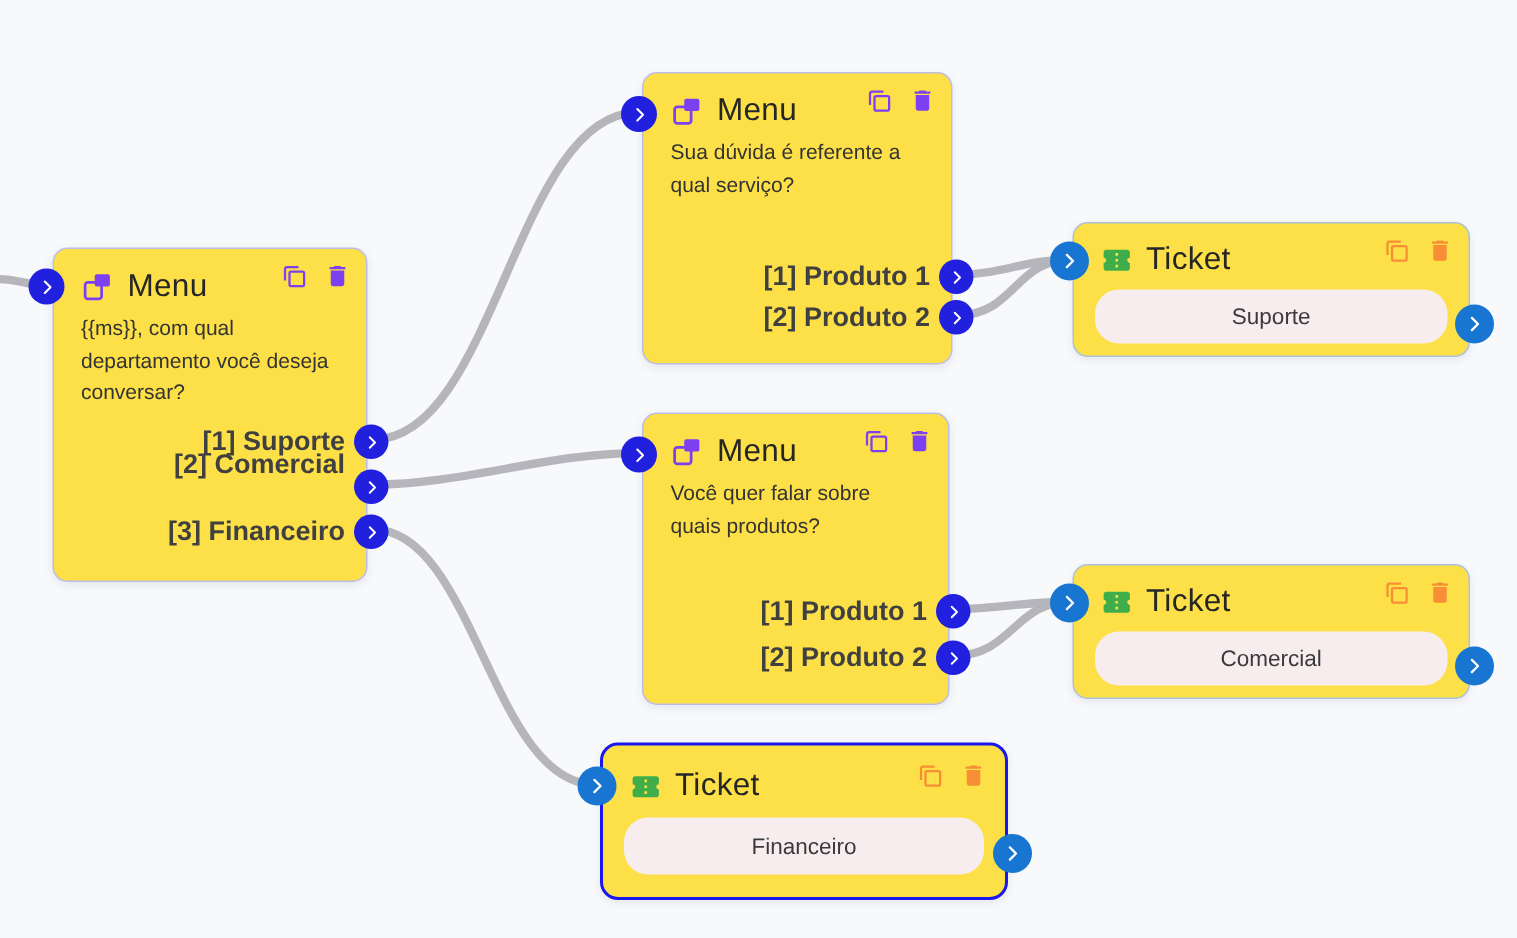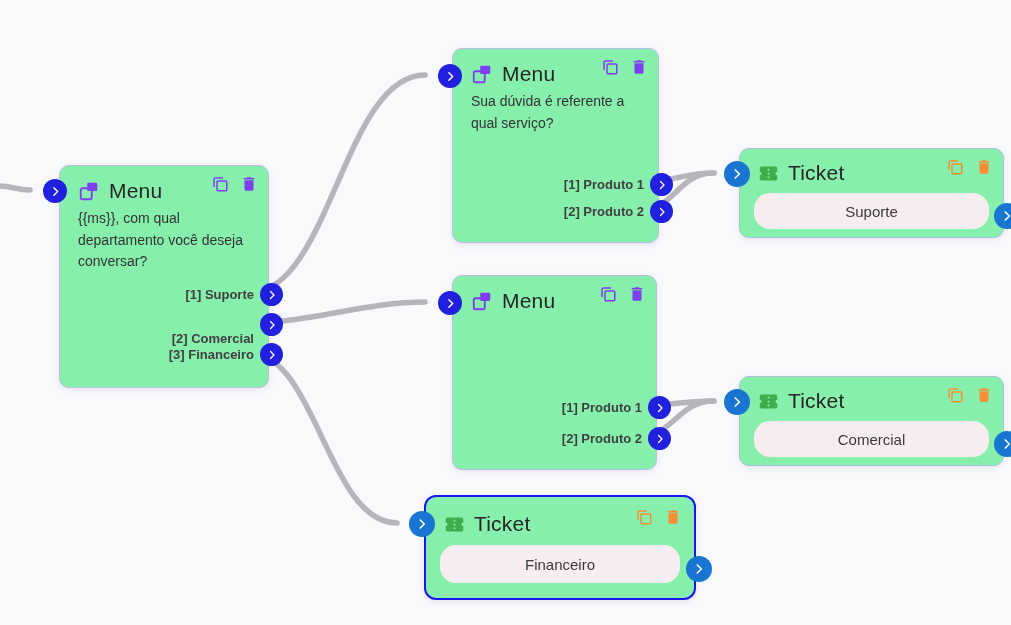--- a/index.html
+++ b/index.html
@@ -7,43 +7,42 @@
     width: 1011px; height: 625px; overflow: hidden; position: relative;
     background: #f8f9fb;
     font-family: "Liberation Sans", sans-serif;
   }
   #canvas { position: absolute; inset: 0; }
   #edge-layer { position: absolute; left: 0; top: 0; z-index: 1; }
   .edge { fill: none; stroke: #b5b5bb; stroke-width: 5.5; stroke-linecap: round; }
 
   .node {
     position: absolute; z-index: 2;
-    background: #86efac;
+    background: #fde047;
     border: 1px solid #bdbde4;
     border-radius: 10px;
     box-shadow: 0 2px 6px rgba(70,70,120,.10);
     box-sizing: border-box;
-    margin-left: 24px;
   }
   .node.ticket { border-color: #a9c2da; }
   .node.selected { border: 2px solid #1a17ee; border-radius: 12px; }
 
   .node-header { display: flex; align-items: center; gap: 9px; padding: 13px 16px 2px 18px; }
   .node.ticket .node-header { padding-top: 12px; text-align: center; }
   .node-title { font-size: 21px; font-weight: 500; color: #262626; letter-spacing: .2px; }
 
   .node-actions { position: absolute; top: 9px; right: 10px; display: flex; gap: 11px; z-index: 3; }
   .act-btn { width: 18px; height: 18px; cursor: pointer; display: block; }
 
   .node-body {
     padding: 3px 18px 0 18px; font-size: 14px; color: #333333; line-height: 1.55;
   }
 
   .opt-label {
-    position: absolute; font-size: 13px; font-weight: 700; color: #404040;
+    position: absolute; font-size: 18px; font-weight: 700; color: #404040;
     right: 14px; line-height: 23px; white-space: nowrap;
   }
 
   .port {
     position: absolute; border-radius: 50%; z-index: 4;
     display: flex; align-items: center; justify-content: center; cursor: crosshair;
   }
   .port.menu-port { background: #2120df; width: 23px; height: 23px; }
   .port.menu-in   { background: #2120df; width: 24px; height: 24px; }
   .port.ticket-port { background: #1875d1; width: 26px; height: 26px; }
@@ -93,21 +92,21 @@
         </svg>
       <span class="node-title">Menu</span>
     </div>
     <div class="node-body">{{ms}}, com qual departamento você deseja conversar?</div>
     <div class="opt-label" style="top:117px;">[1] Suporte</div>
     <div class="port menu-port" style="right:-15px; top:117px;">
         <svg width="12" height="12" viewBox="0 0 24 24">
           <polyline points="9,5 16,12 9,19" fill="none" stroke="#fff" stroke-width="2.6" stroke-linecap="round" stroke-linejoin="round"></polyline>
         </svg>
       </div>
-    <div class="opt-label" style="top:161px;">[2] Comercial</div>
+    <div class="opt-label" style="top:132px;">[2] Comercial</div>
     <div class="port menu-port" style="right:-15px; top:147px;">
         <svg width="12" height="12" viewBox="0 0 24 24">
           <polyline points="9,5 16,12 9,19" fill="none" stroke="#fff" stroke-width="2.6" stroke-linecap="round" stroke-linejoin="round"></polyline>
         </svg>
       </div>
     <div class="opt-label" style="top:177px;">[3] Financeiro</div>
     <div class="port menu-port" style="right:-15px; top:177px;">
         <svg width="12" height="12" viewBox="0 0 24 24">
           <polyline points="9,5 16,12 9,19" fill="none" stroke="#fff" stroke-width="2.6" stroke-linecap="round" stroke-linejoin="round"></polyline>
         </svg>
@@ -166,20 +165,21 @@
           <path d="M6 19c0 1.1.9 2 2 2h8c1.1 0 2-.9 2-2V7H6v12zM19 4h-3.5l-1-1h-5l-1 1H5v2h14V4z"></path>
         </svg>
     </div>
     <div class="node-header">
       <svg width="22" height="22" viewBox="0 0 24 24">
           <rect x="3" y="9" width="12" height="12" rx="2" fill="none" stroke="#7d3ff2" stroke-width="2"></rect>
           <rect x="10" y="3" width="11" height="9" rx="1.5" fill="#7d3ff2"></rect>
         </svg>
       <span class="node-title">Menu</span>
     </div>
+    <div class="node-body">Você quer falar sobre quais produtos?</div>
     <div class="opt-label" style="top:120px;">[1] Produto 1</div>
     <div class="port menu-port" style="right:-15px; top:120px;">
         <svg width="12" height="12" viewBox="0 0 24 24">
           <polyline points="9,5 16,12 9,19" fill="none" stroke="#fff" stroke-width="2.6" stroke-linecap="round" stroke-linejoin="round"></polyline>
         </svg>
       </div>
     <div class="opt-label" style="top:151px;">[2] Produto 2</div>
     <div class="port menu-port" style="right:-15px; top:151px;">
         <svg width="12" height="12" viewBox="0 0 24 24">
           <polyline points="9,5 16,12 9,19" fill="none" stroke="#fff" stroke-width="2.6" stroke-linecap="round" stroke-linejoin="round"></polyline>

